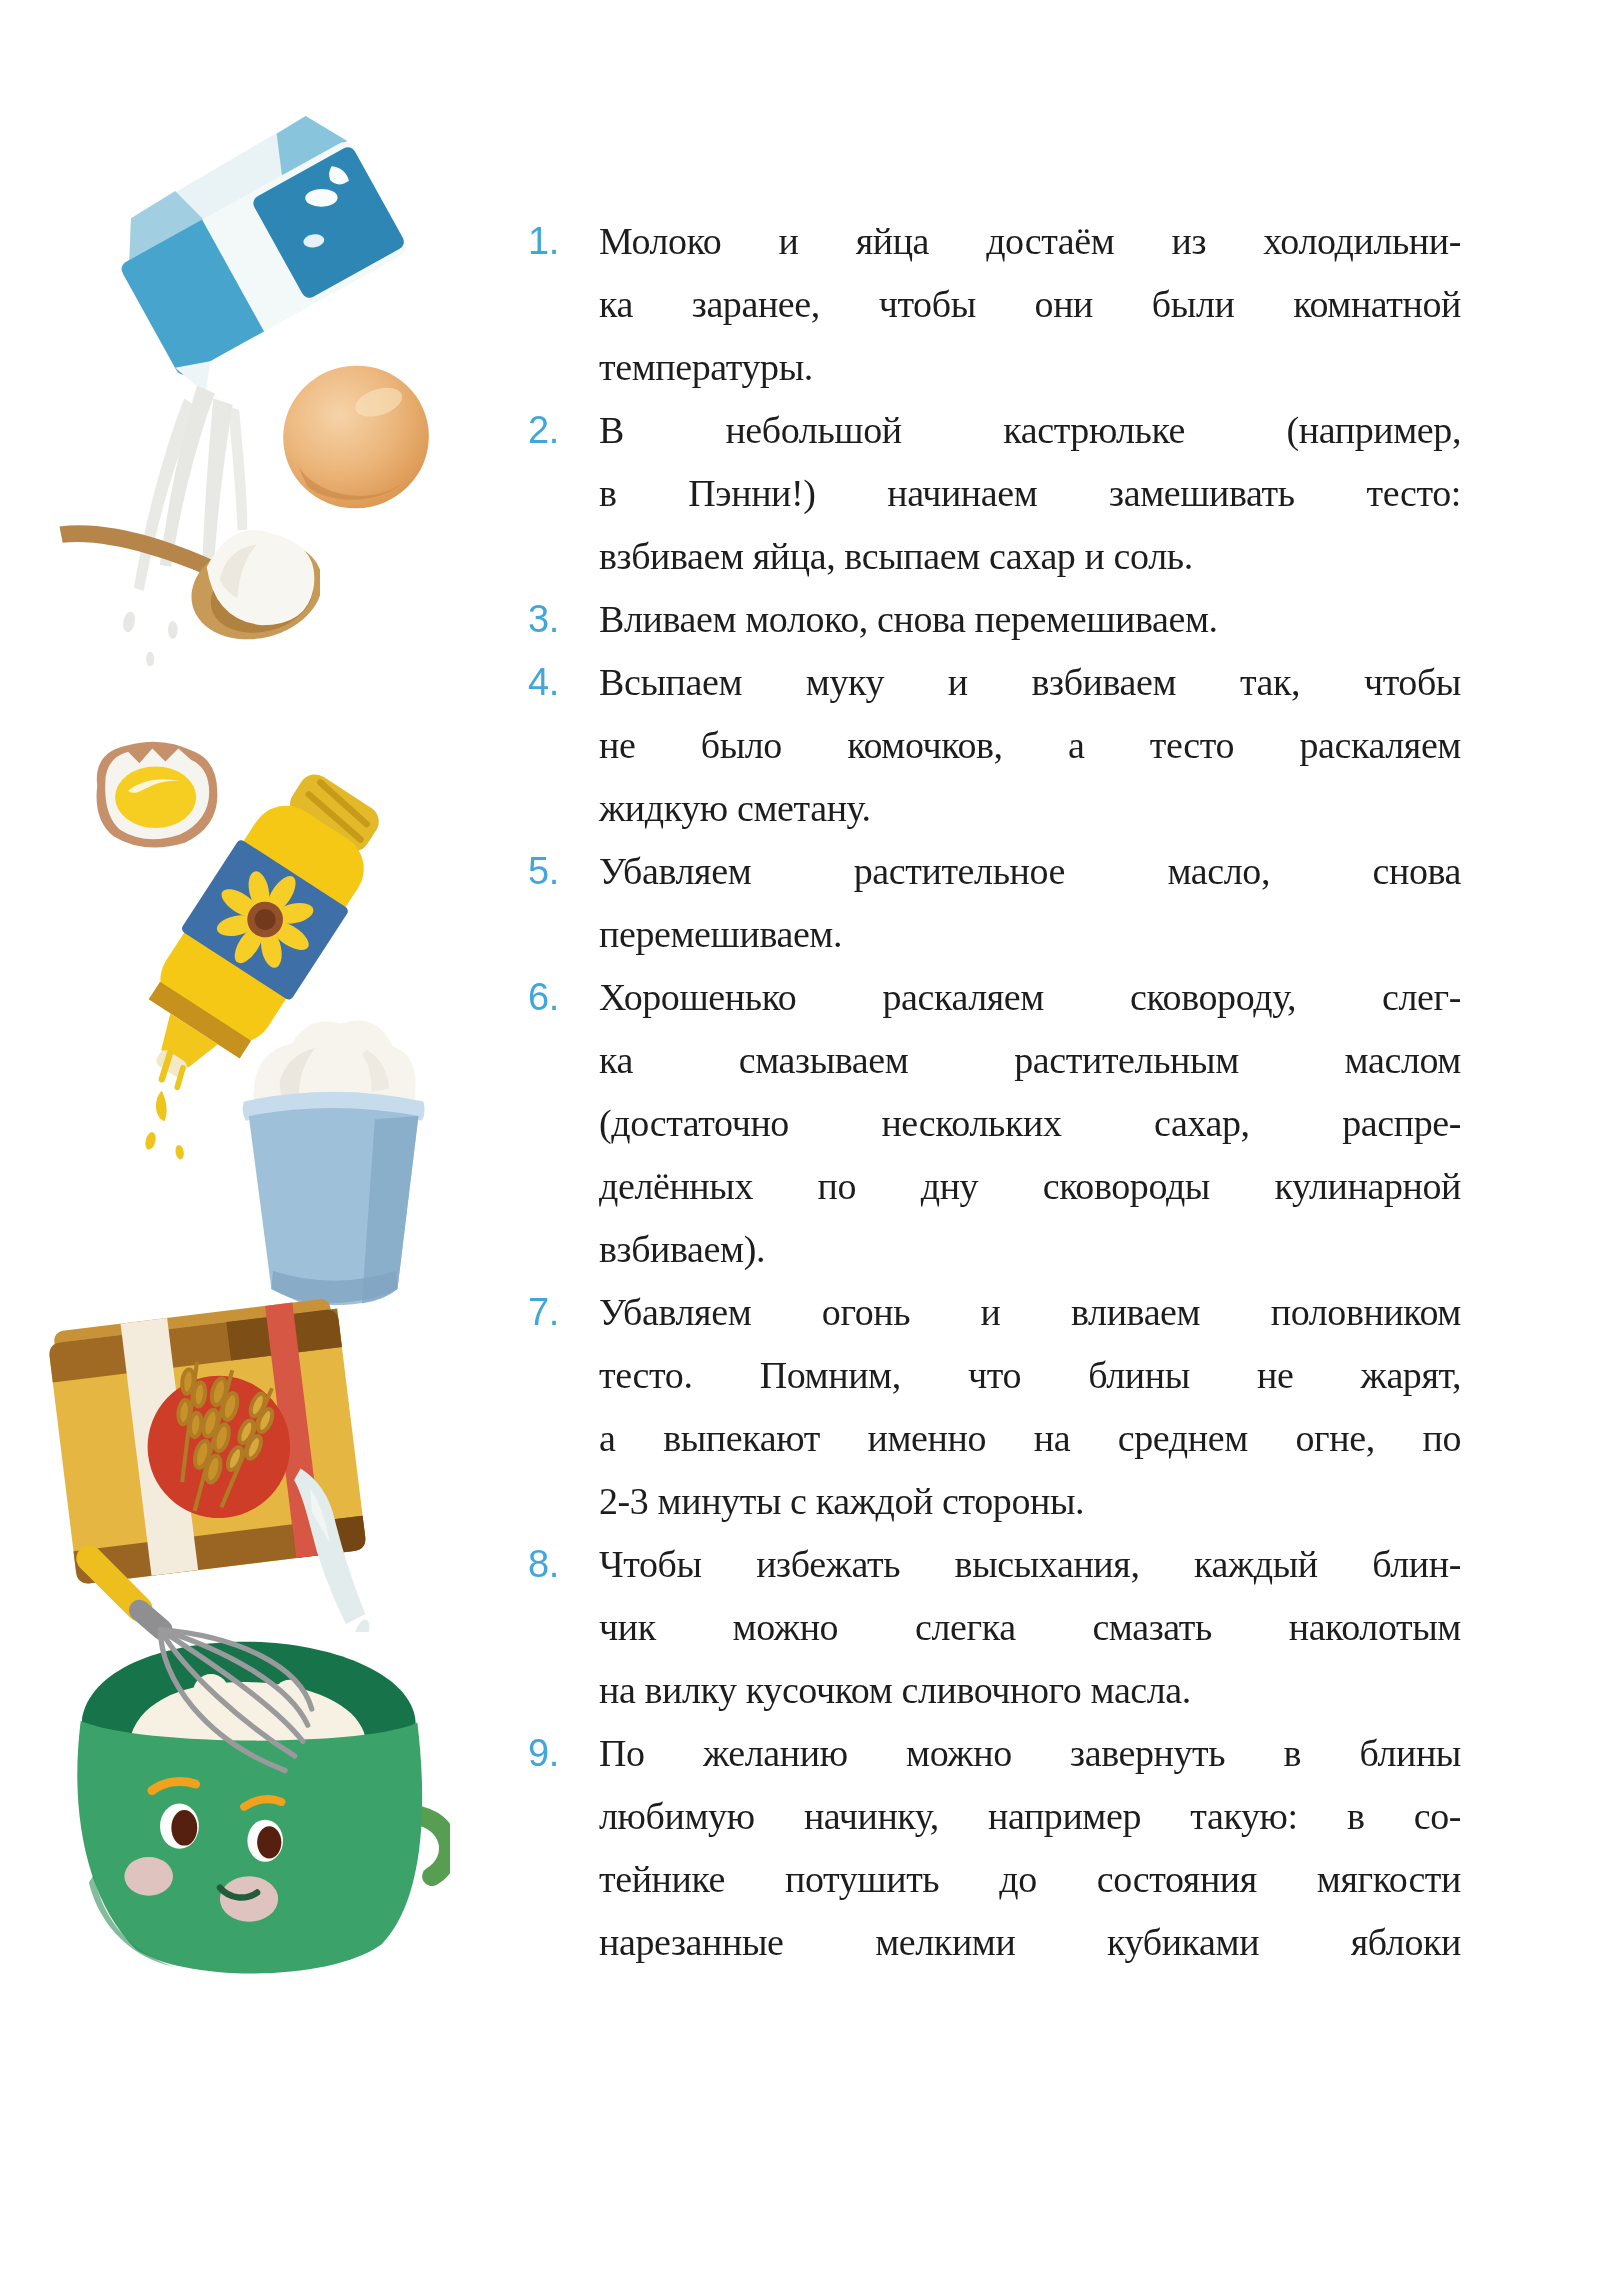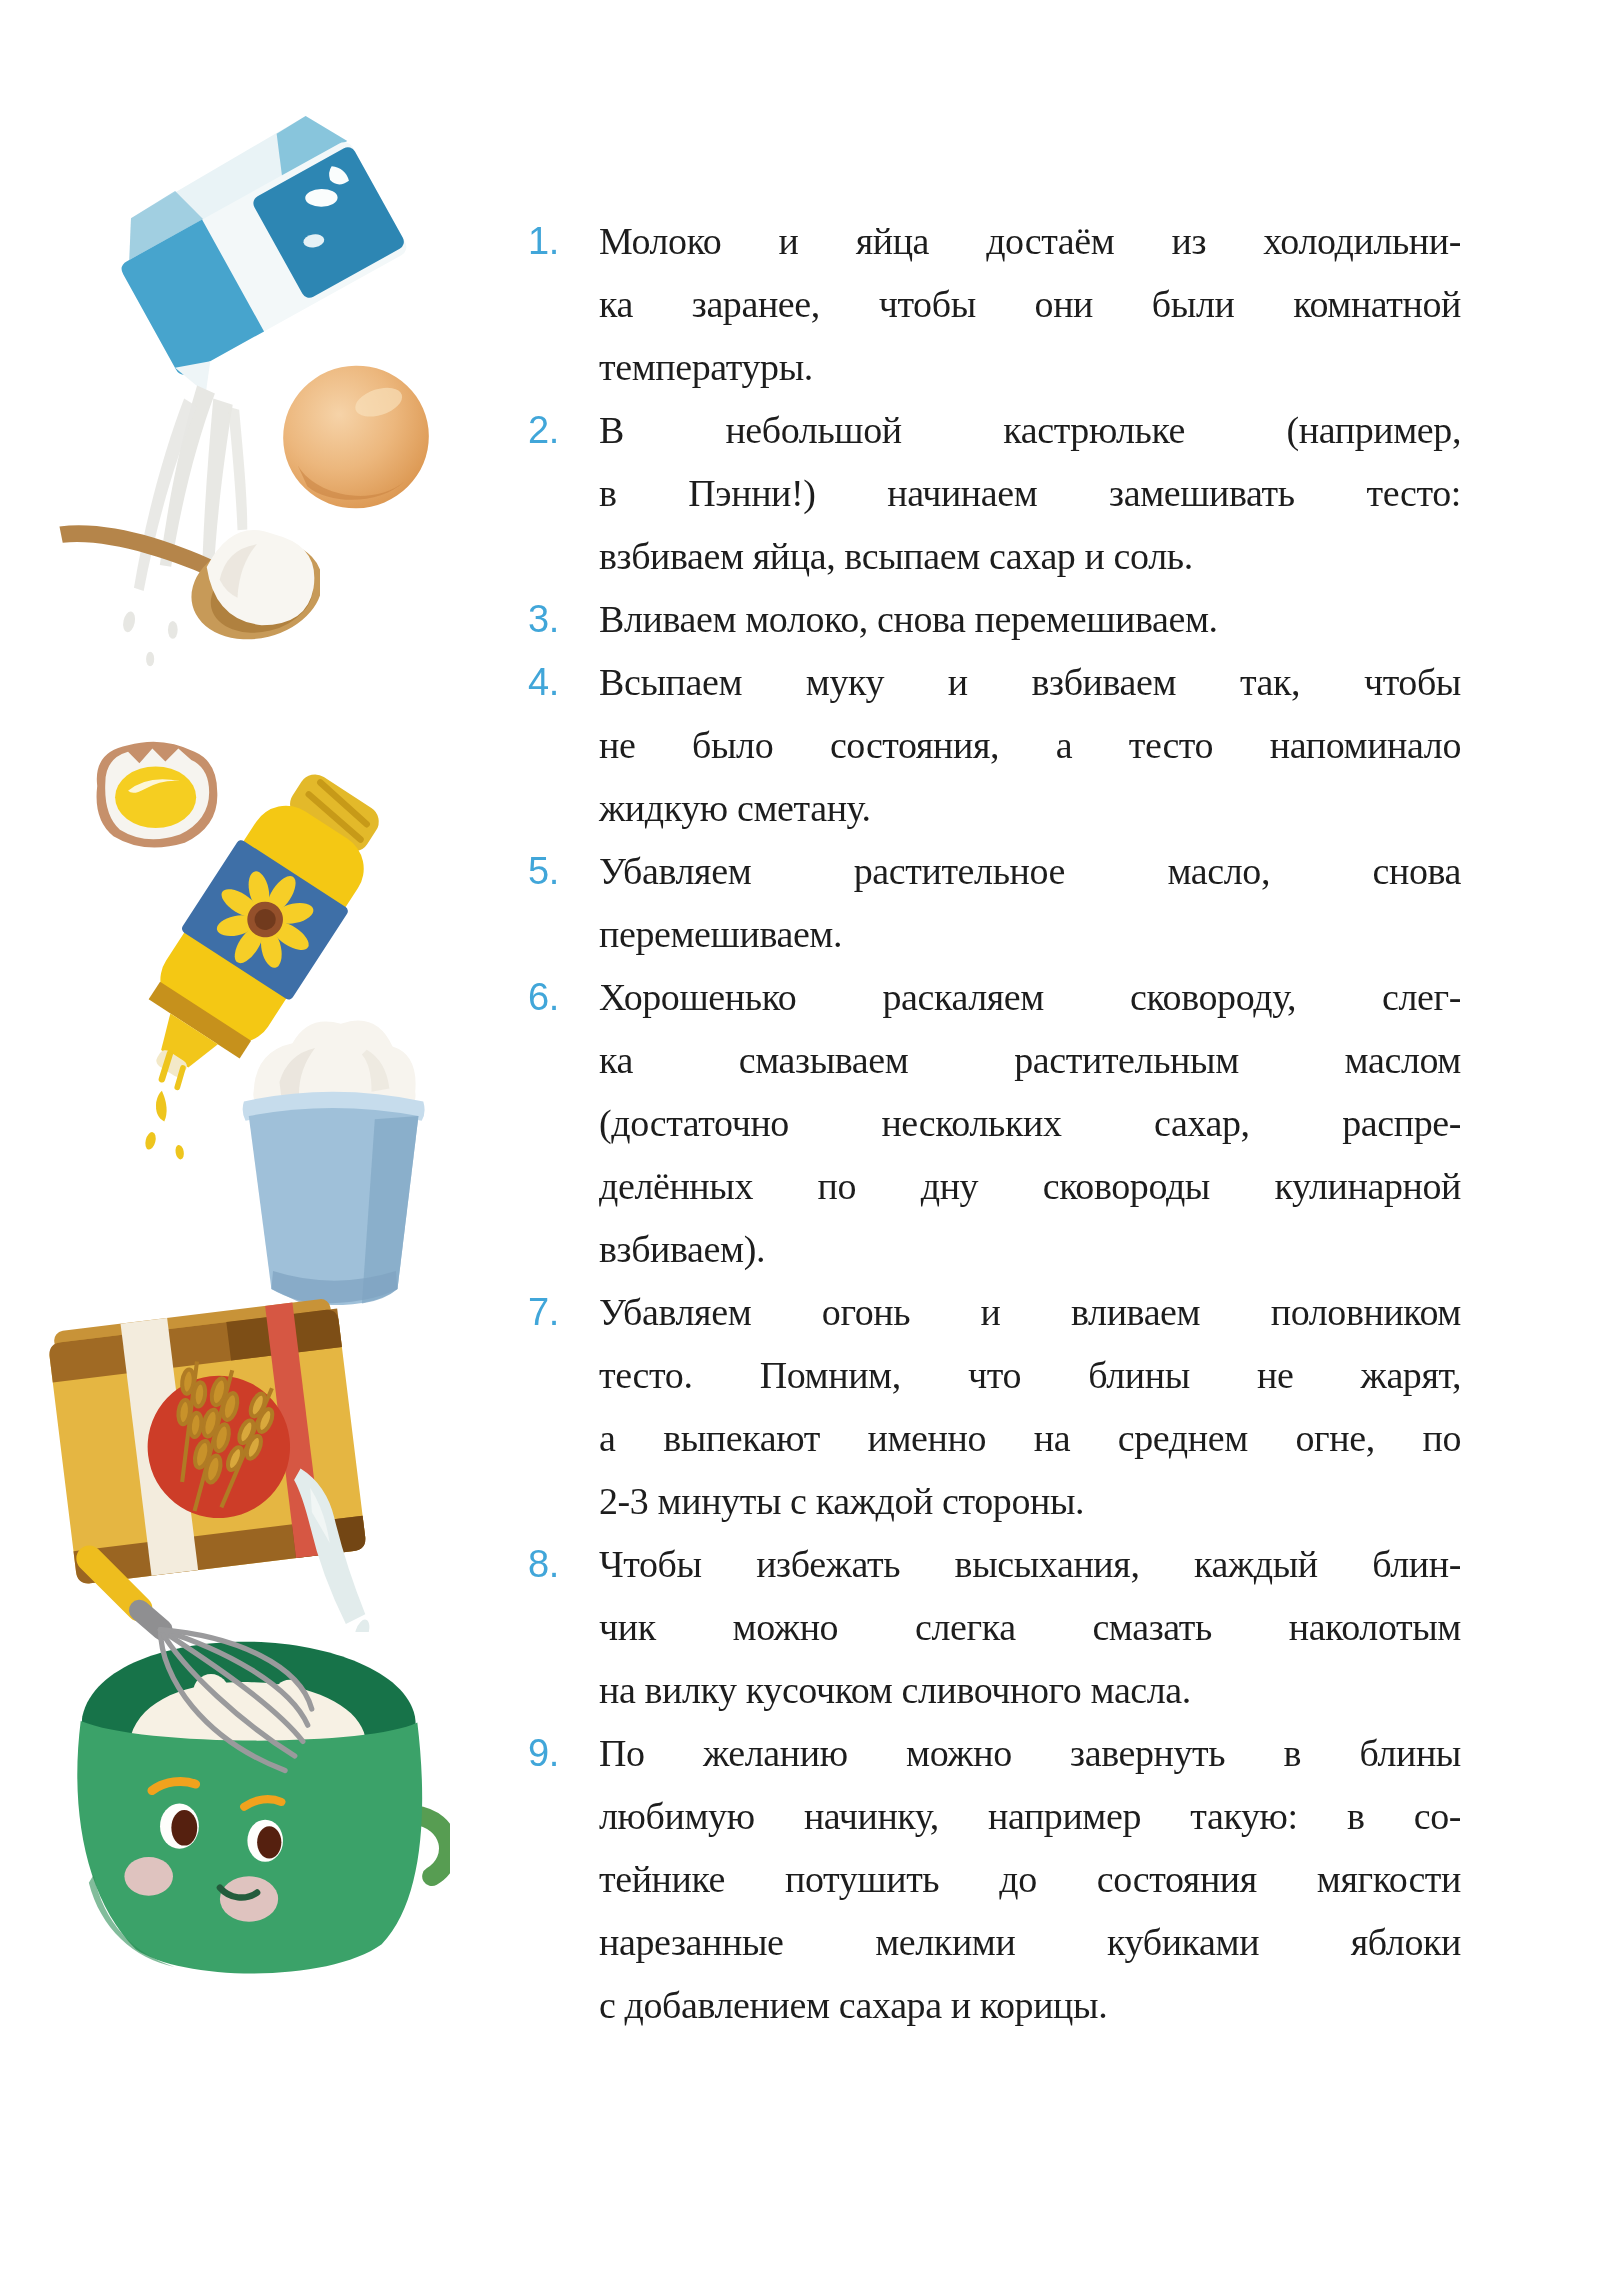--- a/index.html
+++ b/index.html
@@ -244,21 +244,21 @@
       <span class="step-number">3.</span>
       <span class="step-lines">
           <div class="line final">Вливаем молоко, снова перемешиваем.</div>
         </span>
     </li>
 
     <li class="step">
       <span class="step-number">4.</span>
       <span class="step-lines">
           <div class="line">Всыпаем муку и взбиваем так, чтобы</div>
-          <div class="line">не было состояния, а тесто напоминало</div>
+          <div class="line">не было комочков, а тесто раскаляем</div>
           <div class="line final">жидкую сметану.</div>
         </span>
     </li>
 
     <li class="step">
       <span class="step-number">5.</span>
       <span class="step-lines">
           <div class="line">Убавляем растительное масло, снова</div>
           <div class="line final">перемешиваем.</div>
         </span>
@@ -294,19 +294,18 @@
         </span>
     </li>
 
     <li class="step">
       <span class="step-number">9.</span>
       <span class="step-lines">
           <div class="line">По желанию можно завернуть в блины</div>
           <div class="line">любимую начинку, например такую: в со-</div>
           <div class="line">тейнике потушить до состояния мягкости</div>
           <div class="line">нарезанные мелкими кубиками яблоки</div>
-          <div class="line final">с добавлением сахара и корицы.</div>
         </span>
     </li>
   </ol>
 
 </div>
 
 
 </body></html>

